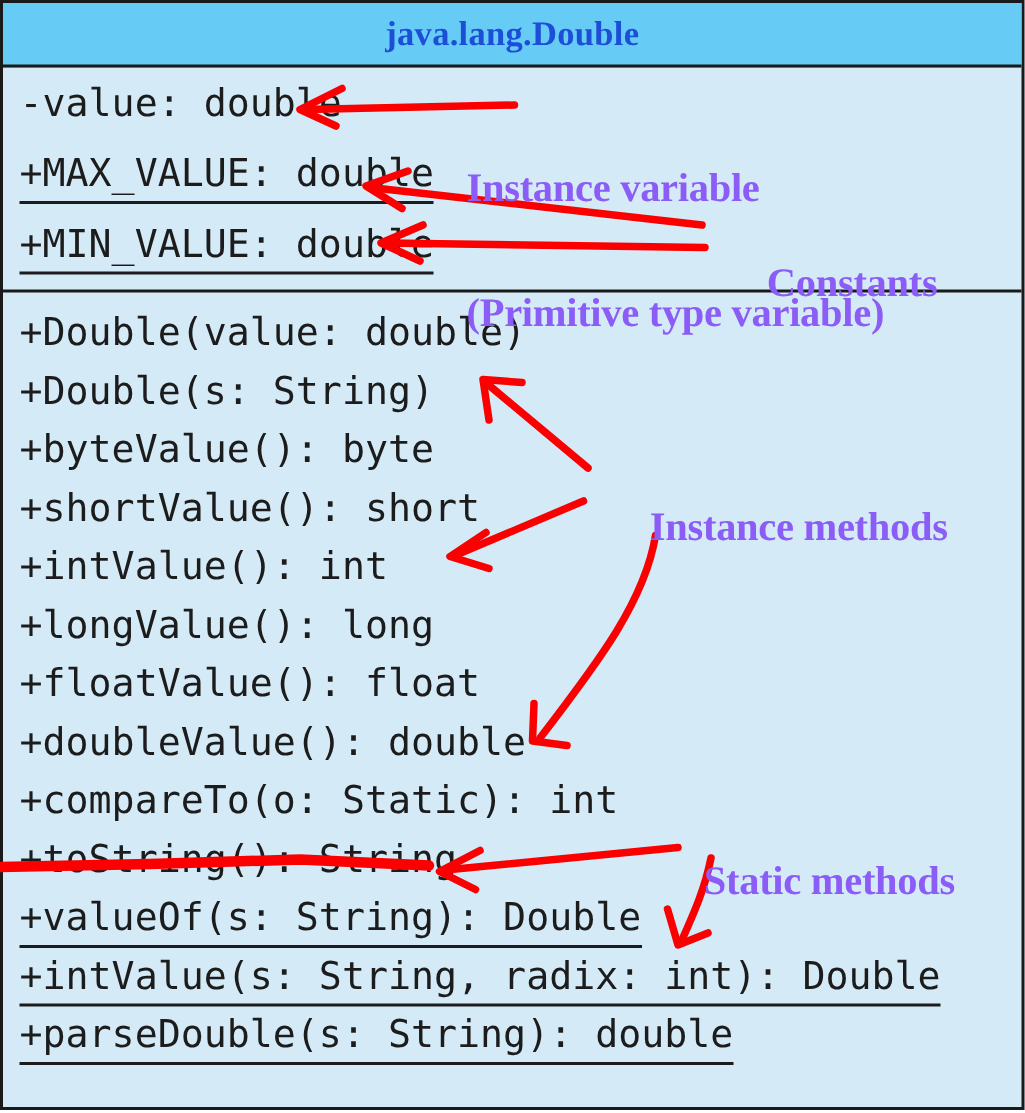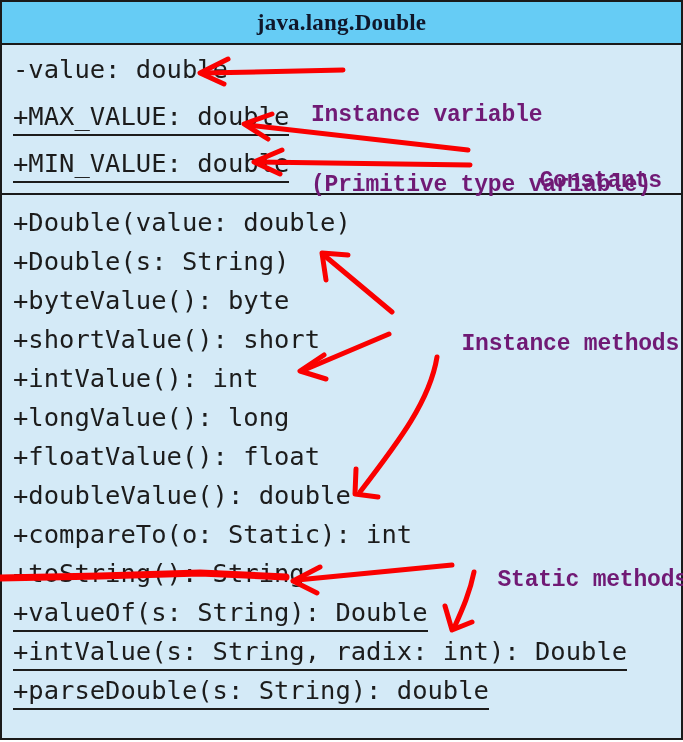--- a/index.html
+++ b/index.html
@@ -10,38 +10,38 @@
 
   
   .uml-box{position:absolute;left:0;top:0;width:683px;height:740px;
            box-sizing:border-box;border:2px solid #1a1a1a;background:#d4eaf7;}
 
   .uml-header{position:absolute;left:0;top:0;width:100%;height:43px;
               background:#66ccf5;border-bottom:2px solid #1a1a1a;
               box-sizing:border-box;
               display:flex;align-items:center;justify-content:center;}
   .uml-title{font-family:"Liberation Serif","DejaVu Serif",serif;
-             font-weight:bold;font-size:23px;color:#0f172a;
+             font-weight:bold;font-size:23px;color:#1d4ed8;
              letter-spacing:.2px;}
 
   .uml-fields{position:absolute;left:0;top:45px;width:100%;height:148px;
               border-bottom:2px solid #1a1a1a;box-sizing:border-box;}
   .uml-methods{position:absolute;left:0;top:195px;width:100%;bottom:0;}
 
   .member{position:absolute;left:11px;white-space:pre;
           font-family:"DejaVu Sans Mono",monospace;
           font-size:25.5px;color:#1c1c1c;line-height:1;}
   .member .uline{border-bottom:2px solid #1c1c1c;padding-bottom:3px;}
 
   
   #ink{position:absolute;left:0;top:0;width:683px;height:742px;
        pointer-events:none;}
-  .anno{position:absolute;color:#701a75;font-weight:bold;
-        font-family:Liberation Mono, monospace;
-        font-size:23px;line-height:1.02;white-space:pre;letter-spacing:-.2px;}
+  .anno{position:absolute;color:#8b5cf6;font-weight:bold;
+        font-family:Liberation Serif, serif;
+        font-size:27px;line-height:1.02;white-space:pre;letter-spacing:-.2px;}
 </style>
 </head>
 <body>
 
 <div id="stage">
 
   <div class="uml-box">
 
     <div class="uml-header">
       <span class="uml-title">java.lang.Double</span>

